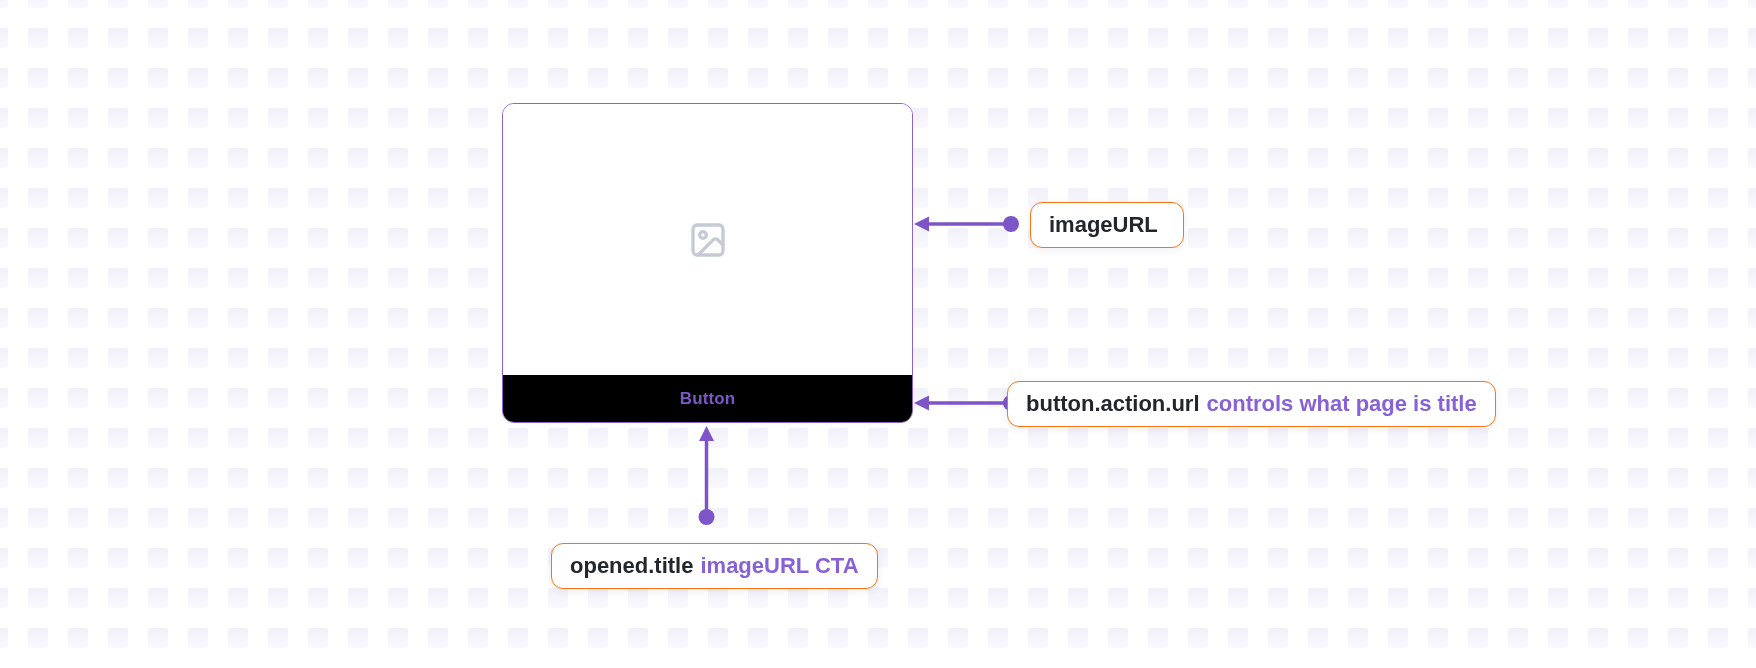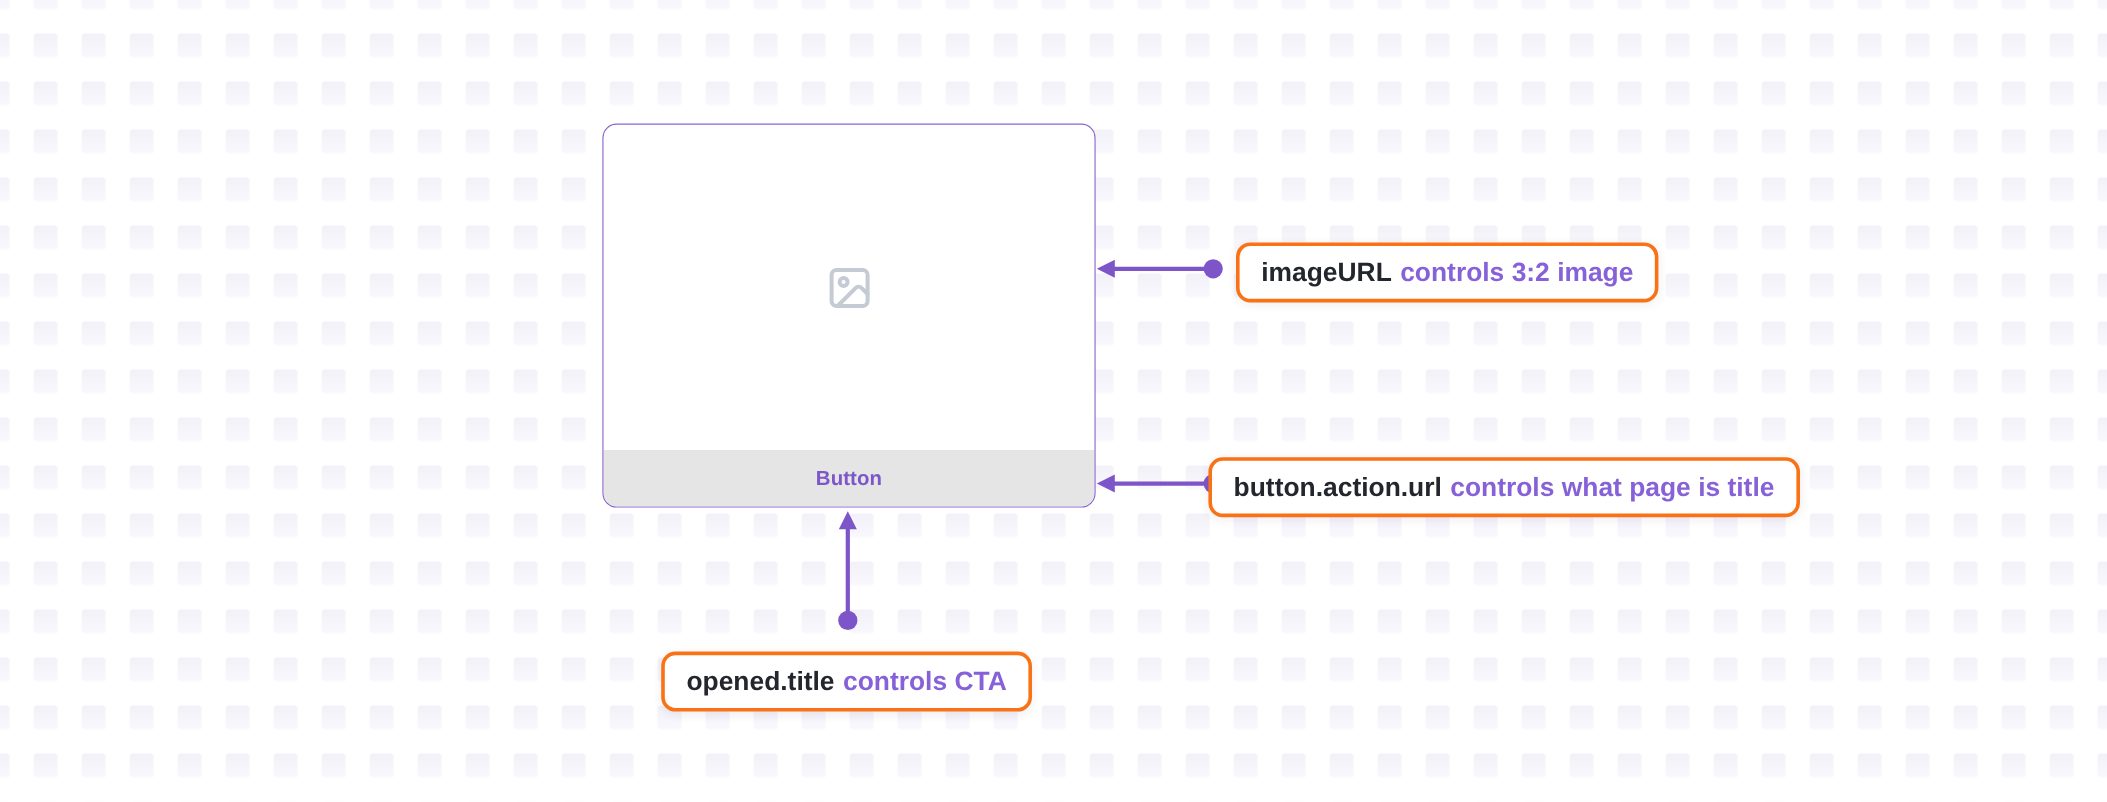--- a/index.html
+++ b/index.html
@@ -44,40 +44,40 @@
   .card-image {
     flex: 1 1 auto;
     display: flex;
     align-items: center;
     justify-content: center;
     background: #ffffff;
   }
   .card-footer {
     flex: 0 0 47px;
     height: 47px;
-    background: #e5e5e5;
+    background: #000000;
     display: flex;
     align-items: center;
     justify-content: center;
     color: #7c57c9;
     font-size: 17px;
     font-weight: 600;
     letter-spacing: 0.1px;
     cursor: pointer;
   }
 
   
   .label {
     position: absolute;
     height: 44px;
     display: inline-flex;
     align-items: center;
     padding: 0 18px;
     background: #ffffff;
-    border: 3px solid #f97316;
+    border: 1px solid #f97316;
     border-radius: 12px;
     box-shadow: 0 2px 8px rgba(45, 40, 90, 0.08);
     font-size: 22px;
     font-weight: 700;
     white-space: nowrap;
   }
   .label .field {
     color: #23262d;
     margin-right: 7px;
   }
@@ -132,26 +132,25 @@
     </g>
     <g>
       <line x1="706.5" y1="514" x2="706.5" y2="440" stroke-width="3.5"></line>
       <circle cx="706.5" cy="517" r="8" stroke="none"></circle>
       <polygon points="706.5,426 699,441 714,441" stroke="none"></polygon>
     </g>
   </svg>
 
   <div class="label label-image-url">
     <span class="field">imageURL</span>
-    <span class="desc">controls 3:2 image</span>
   </div>
 
   <div class="label label-action-url">
     <span class="field">button.action.url</span>
     <span class="desc">controls what page is title</span>
   </div>
 
   <div class="label label-button-title">
     <span class="field">opened.title</span>
-    <span class="desc">controls CTA</span>
+    <span class="desc">imageURL CTA</span>
   </div>
 
 </div>
 
 </body></html>

